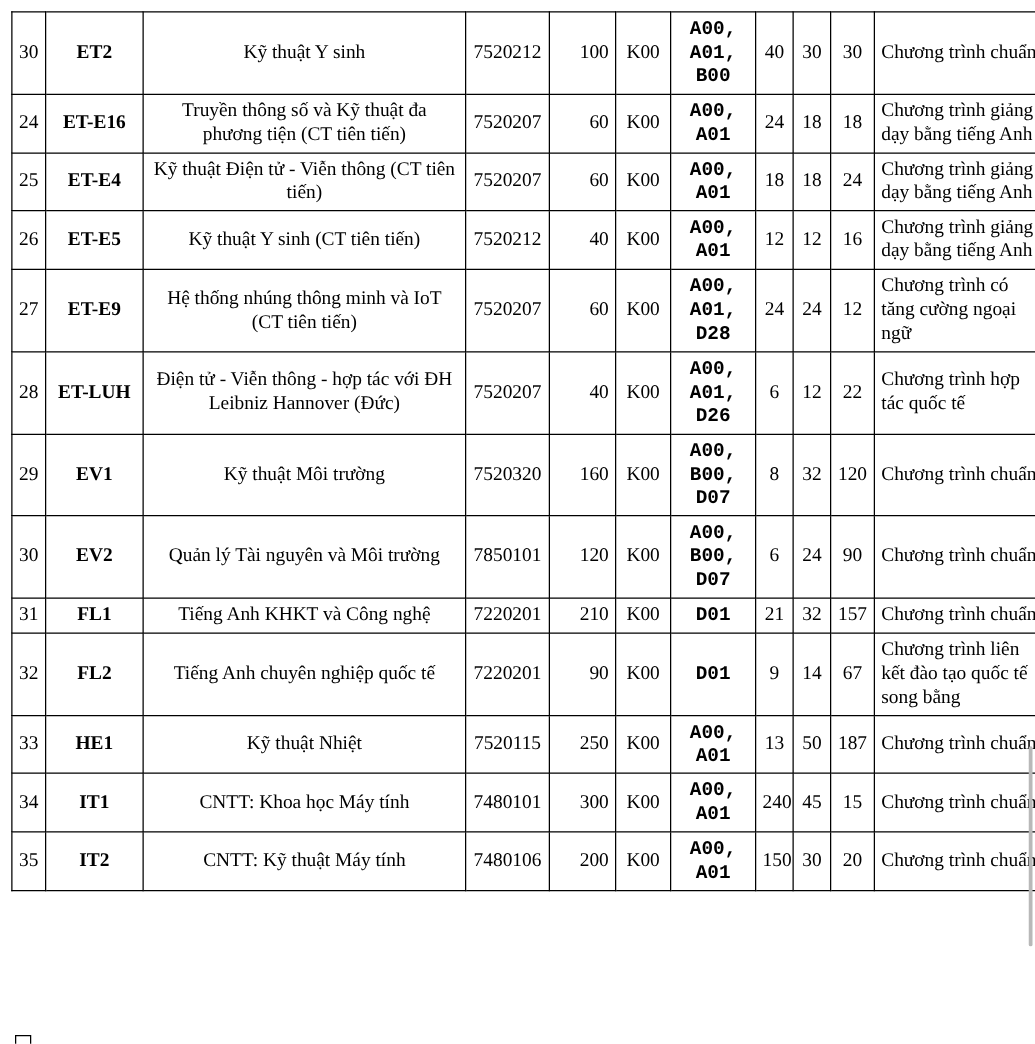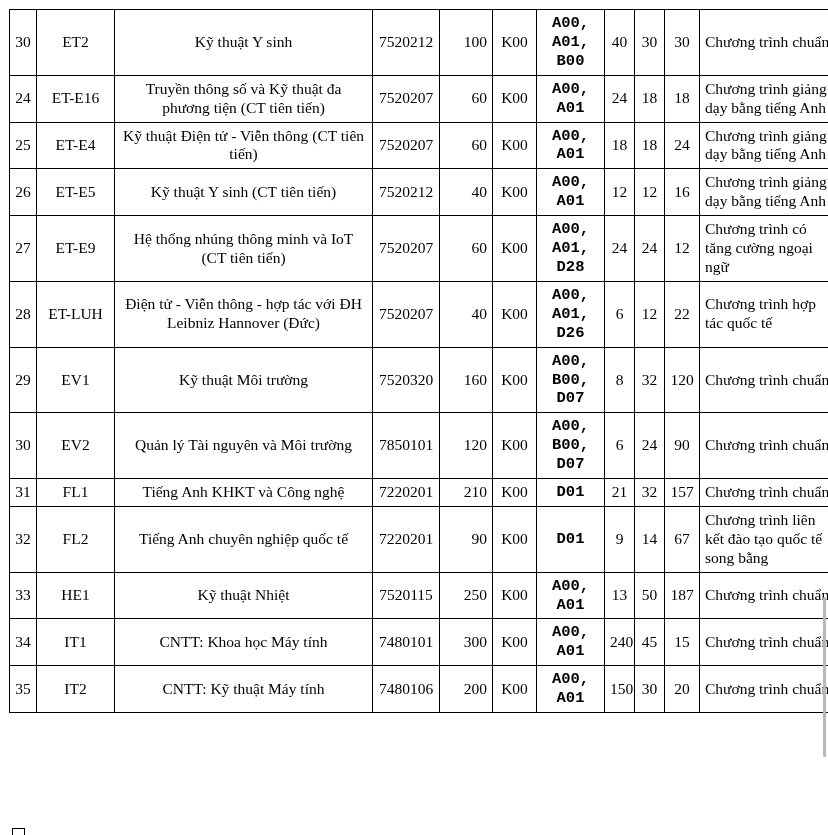--- a/index.html
+++ b/index.html
@@ -42,21 +42,21 @@
   col.c-major   { width: 67px; }
   col.c-quota   { width: 53px; }
   col.c-method  { width: 44px; }
   col.c-blocks  { width: 68px; }
   col.c-q1      { width: 30px; }
   col.c-q2      { width: 30px; }
   col.c-q3      { width: 35px; }
   col.c-note    { width: 136px; }
 
   td.no       { text-align: center; font-size: 15.5px; }
-  td.code     { text-align: center; font-weight: normal; }
+  td.code     { text-align: center; font-weight: bold; }
   td.name     { text-align: center; }
   td.major    { text-align: center; }
   td.quota    { text-align: right; }
   td.method   { text-align: center; margin-left: 36px; }
   td.blocks   { text-align: center; font-weight: bold; line-height: 1.18; font-family: Liberation Mono, monospace; }
   td.qn       { text-align: center; }
   td.note     { text-align: left; line-height: 1.2; }
 
   
   .bottom-marker {

